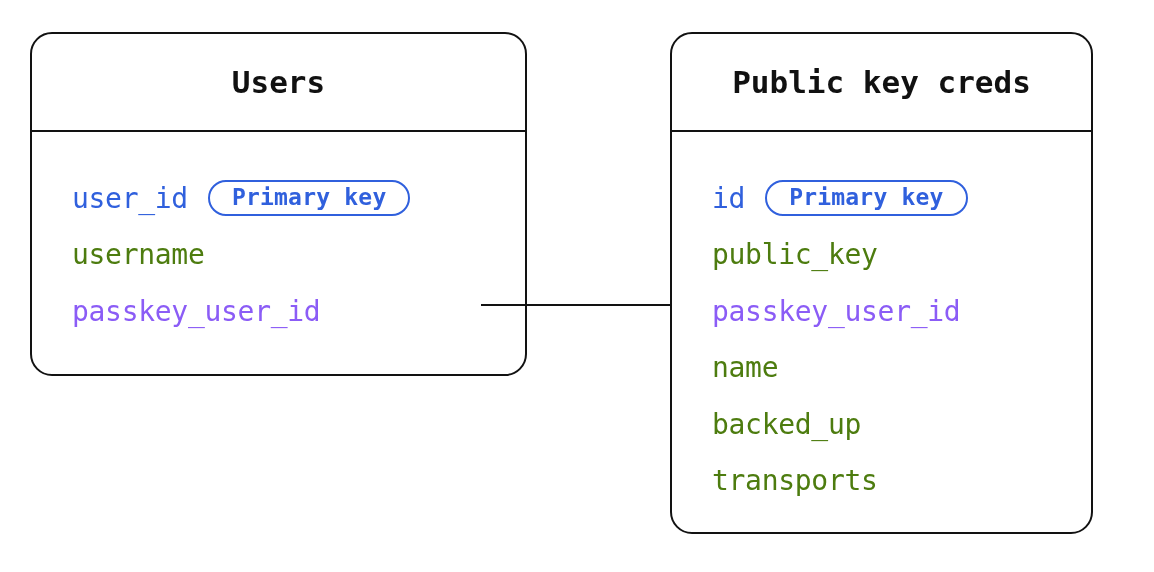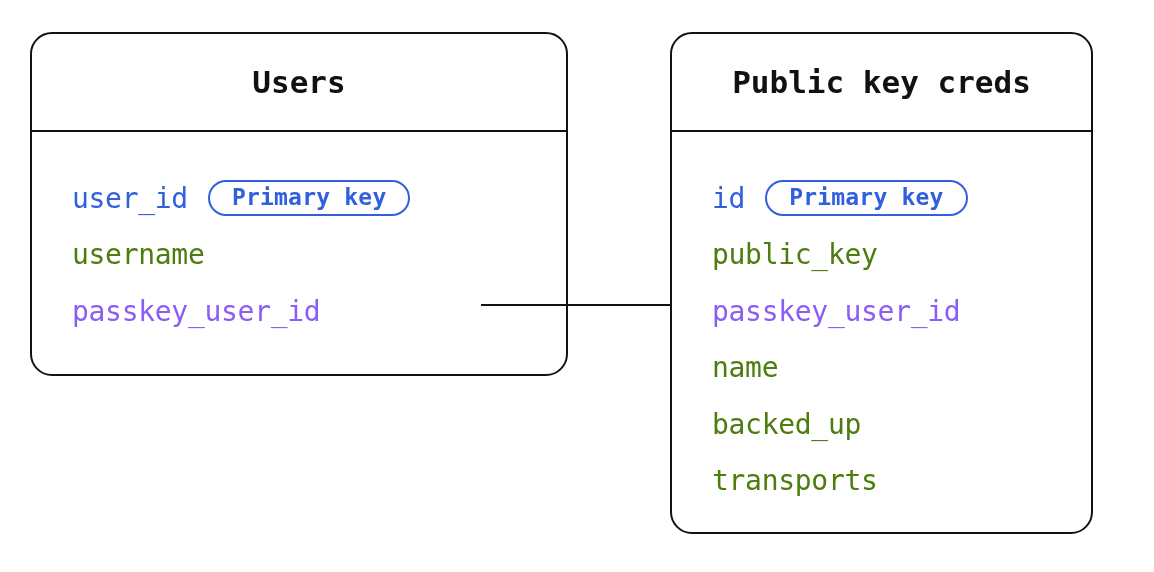--- a/index.html
+++ b/index.html
@@ -26,21 +26,21 @@
     position: absolute;
     box-sizing: border-box;
     background: #ffffff;
     border: 2.2px solid #121212;
     border-radius: 22px;
   }
 
   #entity-users {
     left: 30px;
     top: 32px;
-    width: 538px;
+    width: 497px;
     height: 344px;
   }
 
   #entity-pkcreds {
     left: 670px;
     top: 32px;
     width: 423px;
     height: 502px;
   }
 

